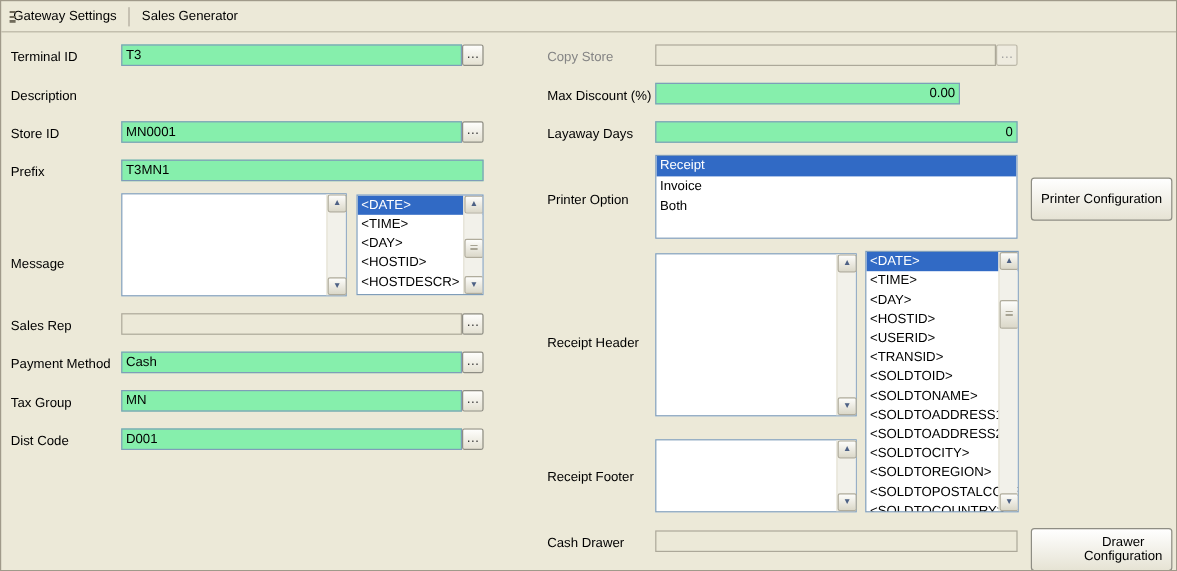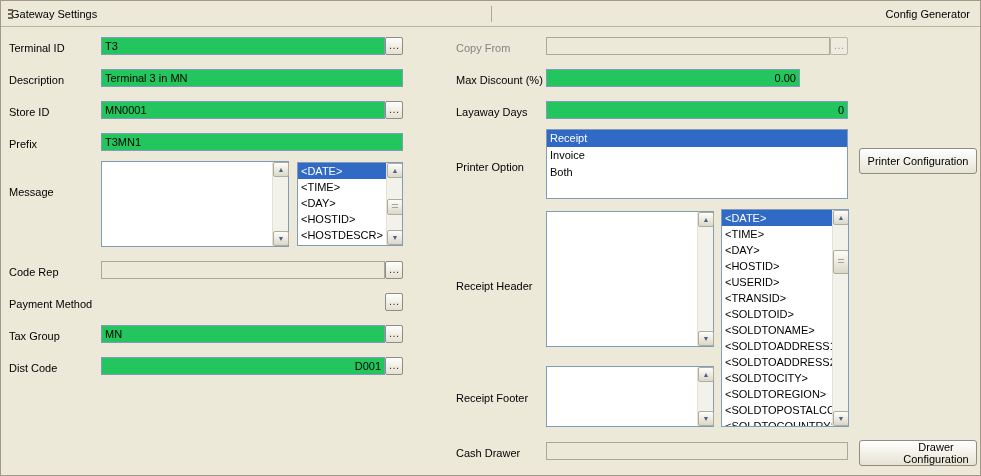--- a/index.html
+++ b/index.html
@@ -8,36 +8,36 @@
 
   #app {
     position: relative; width: 981px; height: 476px;
     background: #ece9d8; border: 1px solid #a09a8a; overflow: hidden;
   }
 
   
   .topbar {
     position: absolute; left: 0; top: 1px; width: 100%; height: 25px;
     border-bottom: 1px solid #b9b5a3;
-    display: flex; align-items: center; justify-content: space-between;
+    display: flex; align-items: center; justify-content: flex-start;
   }
   .tab { padding: 3px 10px; cursor: default; white-space: nowrap; }
   .tab-divider { width: 1px; height: 16px; background: #aca899; }
   .grip {
     position: absolute; left: 7px; top: 7px; width: 5px; height: 10px;
     background: repeating-linear-gradient(#6f6a5a 0 2px, transparent 2px 4px);
   }
 
   
   .lbl { position: absolute; height: 14px; line-height: 14px; white-space: nowrap; }
   .lbl.dis { color: #848484; }
 
   
   input.txt {
-    position: absolute; height: 18px; border: 1px solid #7f9db9; background: #22c55e;
+    position: absolute; height: 18px; border: 1px solid #7f9db9; background: #86efac;
     font: 11px "Liberation Sans", sans-serif; padding: 0 3px;
   }
   input.txt.num { text-align: right; }
   input.txt.dis { background: #ece9d8; border-color: #aca899; color: #808080; }
 
   
   .browse {
     position: absolute; width: 18px; height: 18px;
     border: 1px solid #8e8d84; border-radius: 2px;
     background: linear-gradient(#fefefc, #e4e1d2);
@@ -77,89 +77,89 @@
     border: 1px solid #b0ac9c; border-radius: 2px;
   }
   .thumb::after {
     content: ""; position: absolute; left: 4px; right: 4px; top: 50%;
     height: 5px; margin-top: -3px;
     background: repeating-linear-gradient(#a8a494 0 1px, transparent 1px 3px);
   }
 
   
   .btn {
-    position: absolute; height: 26px; width: 118px;
+    position: absolute; height: 36px; width: 118px;
     background: linear-gradient(#ffffff, #e6e3d4);
     border: 1px solid #8e8d84; border-radius: 3px;
     font: 11px "Liberation Sans", sans-serif; text-align: center;
     cursor: default;
   }
 </style>
 </head>
 <body>
 
 <div id="app">
 
   <div class="topbar">
     <span class="grip"></span>
     <span class="tab">Gateway Settings</span>
     <span class="tab-divider"></span>
-    <span class="tab">Config Generator</span>
+    <span class="tab">Sales Generator</span>
   </div>
 
   <span class="lbl" style="left:8px; top:40px;">Terminal ID</span>
   <input class="txt" style="left: 100px; top: 36px; width: 284px;" value="T3">
   <span class="browse" style="left:384px; top:36px;">…</span>
 
   <span class="lbl" style="left:8px; top:72px;">Description</span>
-  <input class="txt" style="left: 100px; top: 68px; width: 302px;" value="Terminal 3 in MN">
 
   <span class="lbl" style="left:8px; top:104px;">Store ID</span>
   <input class="txt" style="left: 100px; top: 100px; width: 284px;" value="MN0001">
   <span class="browse" style="left:384px; top:100px;">…</span>
 
   <span class="lbl" style="left:8px; top:136px;">Prefix</span>
   <input class="txt" style="left: 100px; top: 132px; width: 302px;" value="T3MN1">
 
-  <span class="lbl" style="left:8px; top:184px;">Message</span>
+  <span class="lbl" style="left:8px; top:212px;">Message</span>
   <div class="ta" style="left:100px; top:160px; width:188px; height:86px;">
     <div class="vscroll">
       <div class="sb up">▲</div>
       <div class="sb down">▼</div>
     </div>
   </div>
   <div class="listbox hasscroll" style="left:296px; top:161px; width:106px; height:84px;">
     <div class="li sel">&lt;DATE&gt;</div>
     <div class="li">&lt;TIME&gt;</div>
     <div class="li">&lt;DAY&gt;</div>
     <div class="li">&lt;HOSTID&gt;</div>
     <div class="li">&lt;HOSTDESCR&gt;</div>
     <div class="vscroll">
       <div class="sb up">▲</div>
       <div class="thumb" style="top:36px; height:16px;"></div>
       <div class="sb down">▼</div>
     </div>
   </div>
 
-  <span class="lbl" style="left:8px; top:264px;">Code Rep</span>
+  <span class="lbl" style="left:8px; top:264px;">Sales Rep</span>
   <input class="txt dis" style="left: 100px; top: 260px; width: 284px;" value="">
   <span class="browse" style="left:384px; top:260px;">…</span>
 
   <span class="lbl" style="left:8px; top:296px;">Payment Method</span>
+  <input class="txt" style="left: 100px; top: 292px; width: 284px;" value="Cash">
   <span class="browse" style="left:384px; top:292px;">…</span>
 
   <span class="lbl" style="left:8px; top:328px;">Tax Group</span>
   <input class="txt" style="left: 100px; top: 324px; width: 284px;" value="MN">
   <span class="browse" style="left:384px; top:324px;">…</span>
 
   <span class="lbl" style="left:8px; top:360px;">Dist Code</span>
-  <input class="txt" style="left: 100px; top: 356px; width: 284px; text-align: right;" value="D001">
+  <input class="txt" style="left: 100px; top: 356px; width: 284px;" value="D001">
   <span class="browse" style="left:384px; top:356px;">…</span>
 
-  <span class="lbl dis" style="left:455px; top:40px;">Copy From</span>
+  <span class="lbl dis" style="left:455px; top:40px;">Copy Store</span>
   <input class="txt dis" style="left: 545px; top: 36px; width: 284px;" value="">
   <span class="browse dis" style="left:829px; top:36px;">…</span>
 
   <span class="lbl" style="left:455px; top:72px;">Max Discount (%)</span>
   <input class="txt num" style="left: 545px; top: 68px; width: 254px;" value="0.00">
 
   <span class="lbl" style="left:455px; top:104px;">Layaway Days</span>
   <input class="txt num" style="left: 545px; top: 100px; width: 302px;" value="0">
 
   <span class="lbl" style="left:455px; top:159px;">Printer Option</span>

